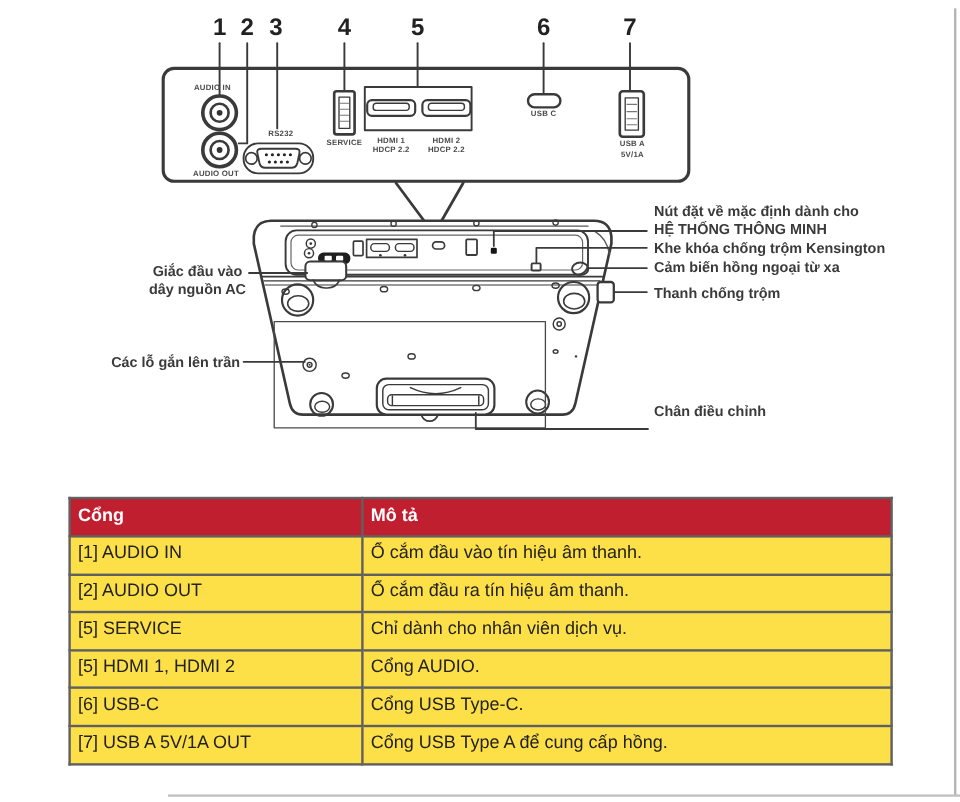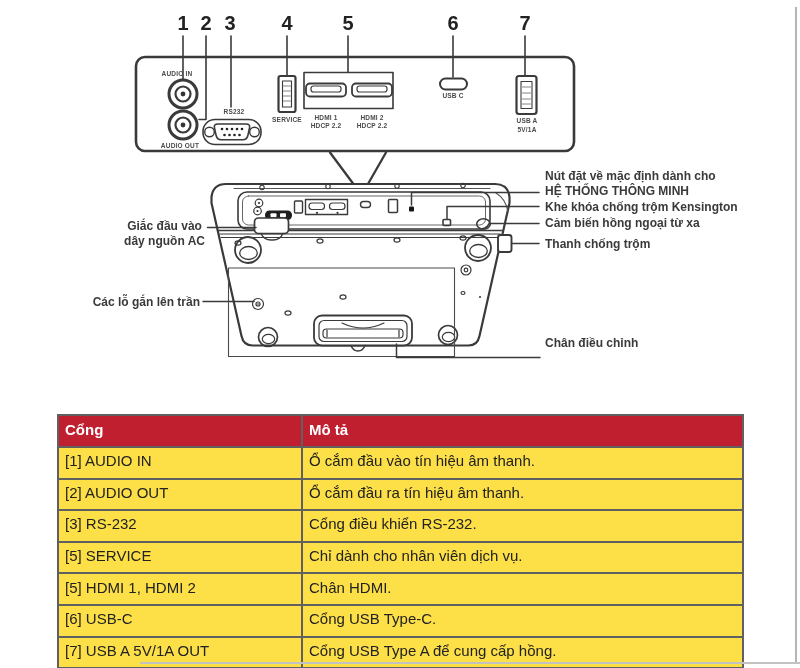--- a/index.html
+++ b/index.html
@@ -264,30 +264,26 @@
     </tr>
     <tr>
       <td>[1] AUDIO IN</td>
       <td>Ổ cắm đầu vào tín hiệu âm thanh.</td>
     </tr>
     <tr>
       <td>[2] AUDIO OUT</td>
       <td>Ổ cắm đầu ra tín hiệu âm thanh.</td>
     </tr>
     <tr>
-      <td>[3] RS-232</td>
-      <td>Cổng điều khiển RS-232.</td>
-    </tr>
-    <tr>
       <td>[5] SERVICE</td>
       <td>Chỉ dành cho nhân viên dịch vụ.</td>
     </tr>
     <tr>
       <td>[5] HDMI 1, HDMI 2</td>
-      <td>Chân HDMI.</td>
+      <td>Cổng AUDIO.</td>
     </tr>
     <tr>
       <td>[6] USB-C</td>
       <td>Cổng USB Type-C.</td>
     </tr>
     <tr>
       <td>[7] USB A 5V/1A OUT</td>
       <td>Cổng USB Type A để cung cấp hồng.</td>
     </tr>
   </tbody>

